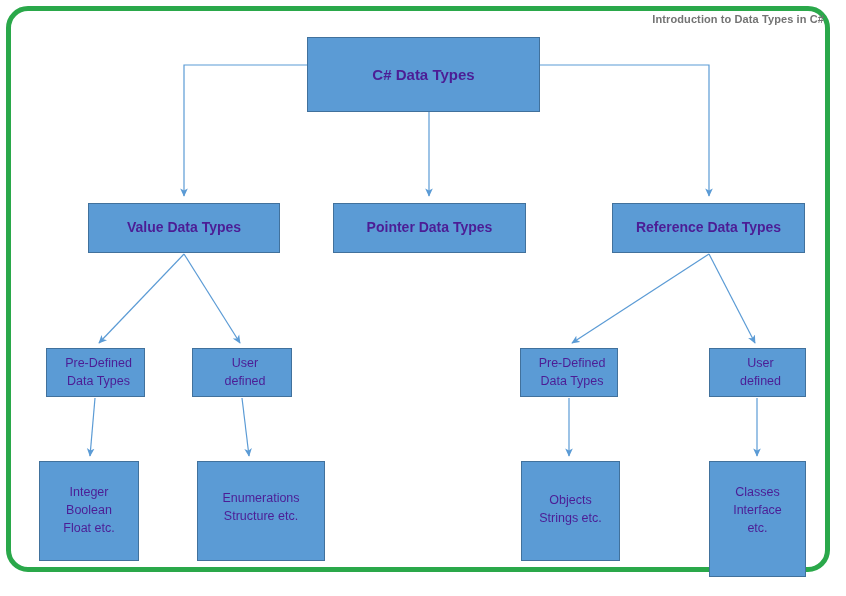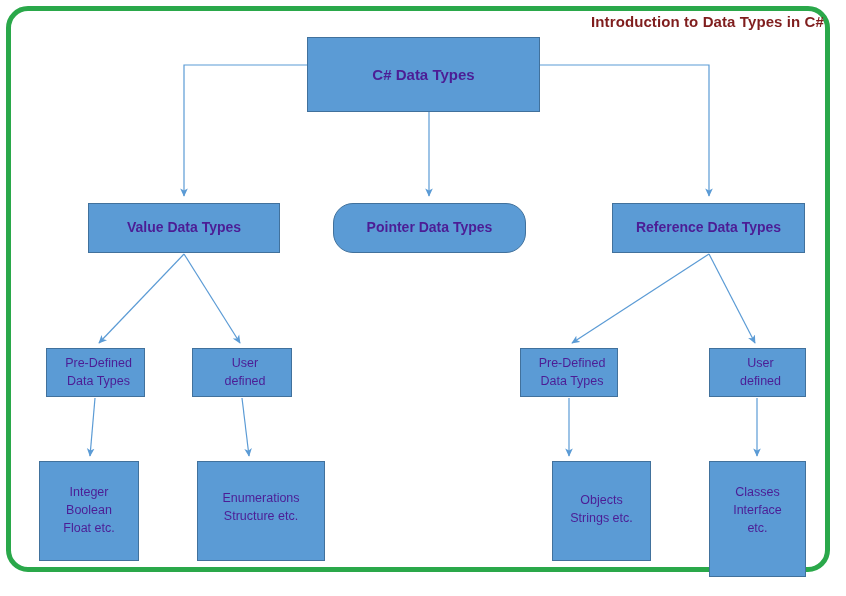--- a/index.html
+++ b/index.html
@@ -26,22 +26,22 @@
     height: 566px;
     border: 5px solid #2aa84a;
     border-radius: 22px;
     box-sizing: border-box;
     pointer-events: none;
   }
   #title {
     position: absolute;
     right: 22px;
     top: 13px;
-    color: #7f1d1d;
-    font-size: 15px;
+    color: #737373;
+    font-size: 11px;
     font-weight: bold;
     letter-spacing: 0.1px;
     white-space: nowrap;
   }
   .node {
     position: absolute;
     background: #5b9bd5;
     border: 1px solid #41719c;
     box-sizing: border-box;
     display: flex;
@@ -69,21 +69,21 @@
     font-weight: normal;
     padding-left: 6px;
   }
   .leaf {
     font-size: 12.5px;
     font-weight: normal;
     align-items: flex-start;
     padding-top: 22px;
   }
   .leaf.leaf-tall { padding-top: 28px; }
-  .leaf.leaf-mid  { padding-top: 30px; margin-left: 31px; }
+  .leaf.leaf-mid  { padding-top: 30px; }
   #edges {
     position: absolute;
     left: 0;
     top: 0;
     width: 846px;
     height: 596px;
     pointer-events: none;
   }
 </style>
 </head>
@@ -122,21 +122,21 @@
     </g>
   </svg>
 
   <div class="node lvl1" style="left:307px; top:37px; width:233px; height:75px;">
     <span class="label">C# Data Types</span>
   </div>
 
   <div class="node lvl2" style="left:88px; top:203px; width:192px; height:50px;">
     <span class="label">Value Data Types</span>
   </div>
-  <div class="node lvl2" style="left:333px; top:203px; width:193px; height:50px;border-radius:20px;">
+  <div class="node lvl2" style="left:333px; top:203px; width:193px; height:50px;">
     <span class="label">Pointer Data Types</span>
   </div>
   <div class="node lvl2" style="left:612px; top:203px; width:193px; height:50px;">
     <span class="label">Reference Data Types</span>
   </div>
 
   <div class="node lvl3" style="left:46px; top:348px; width:99px; height:49px;">
     <span class="label">Pre-Defined
 Data Types</span>
   </div>

